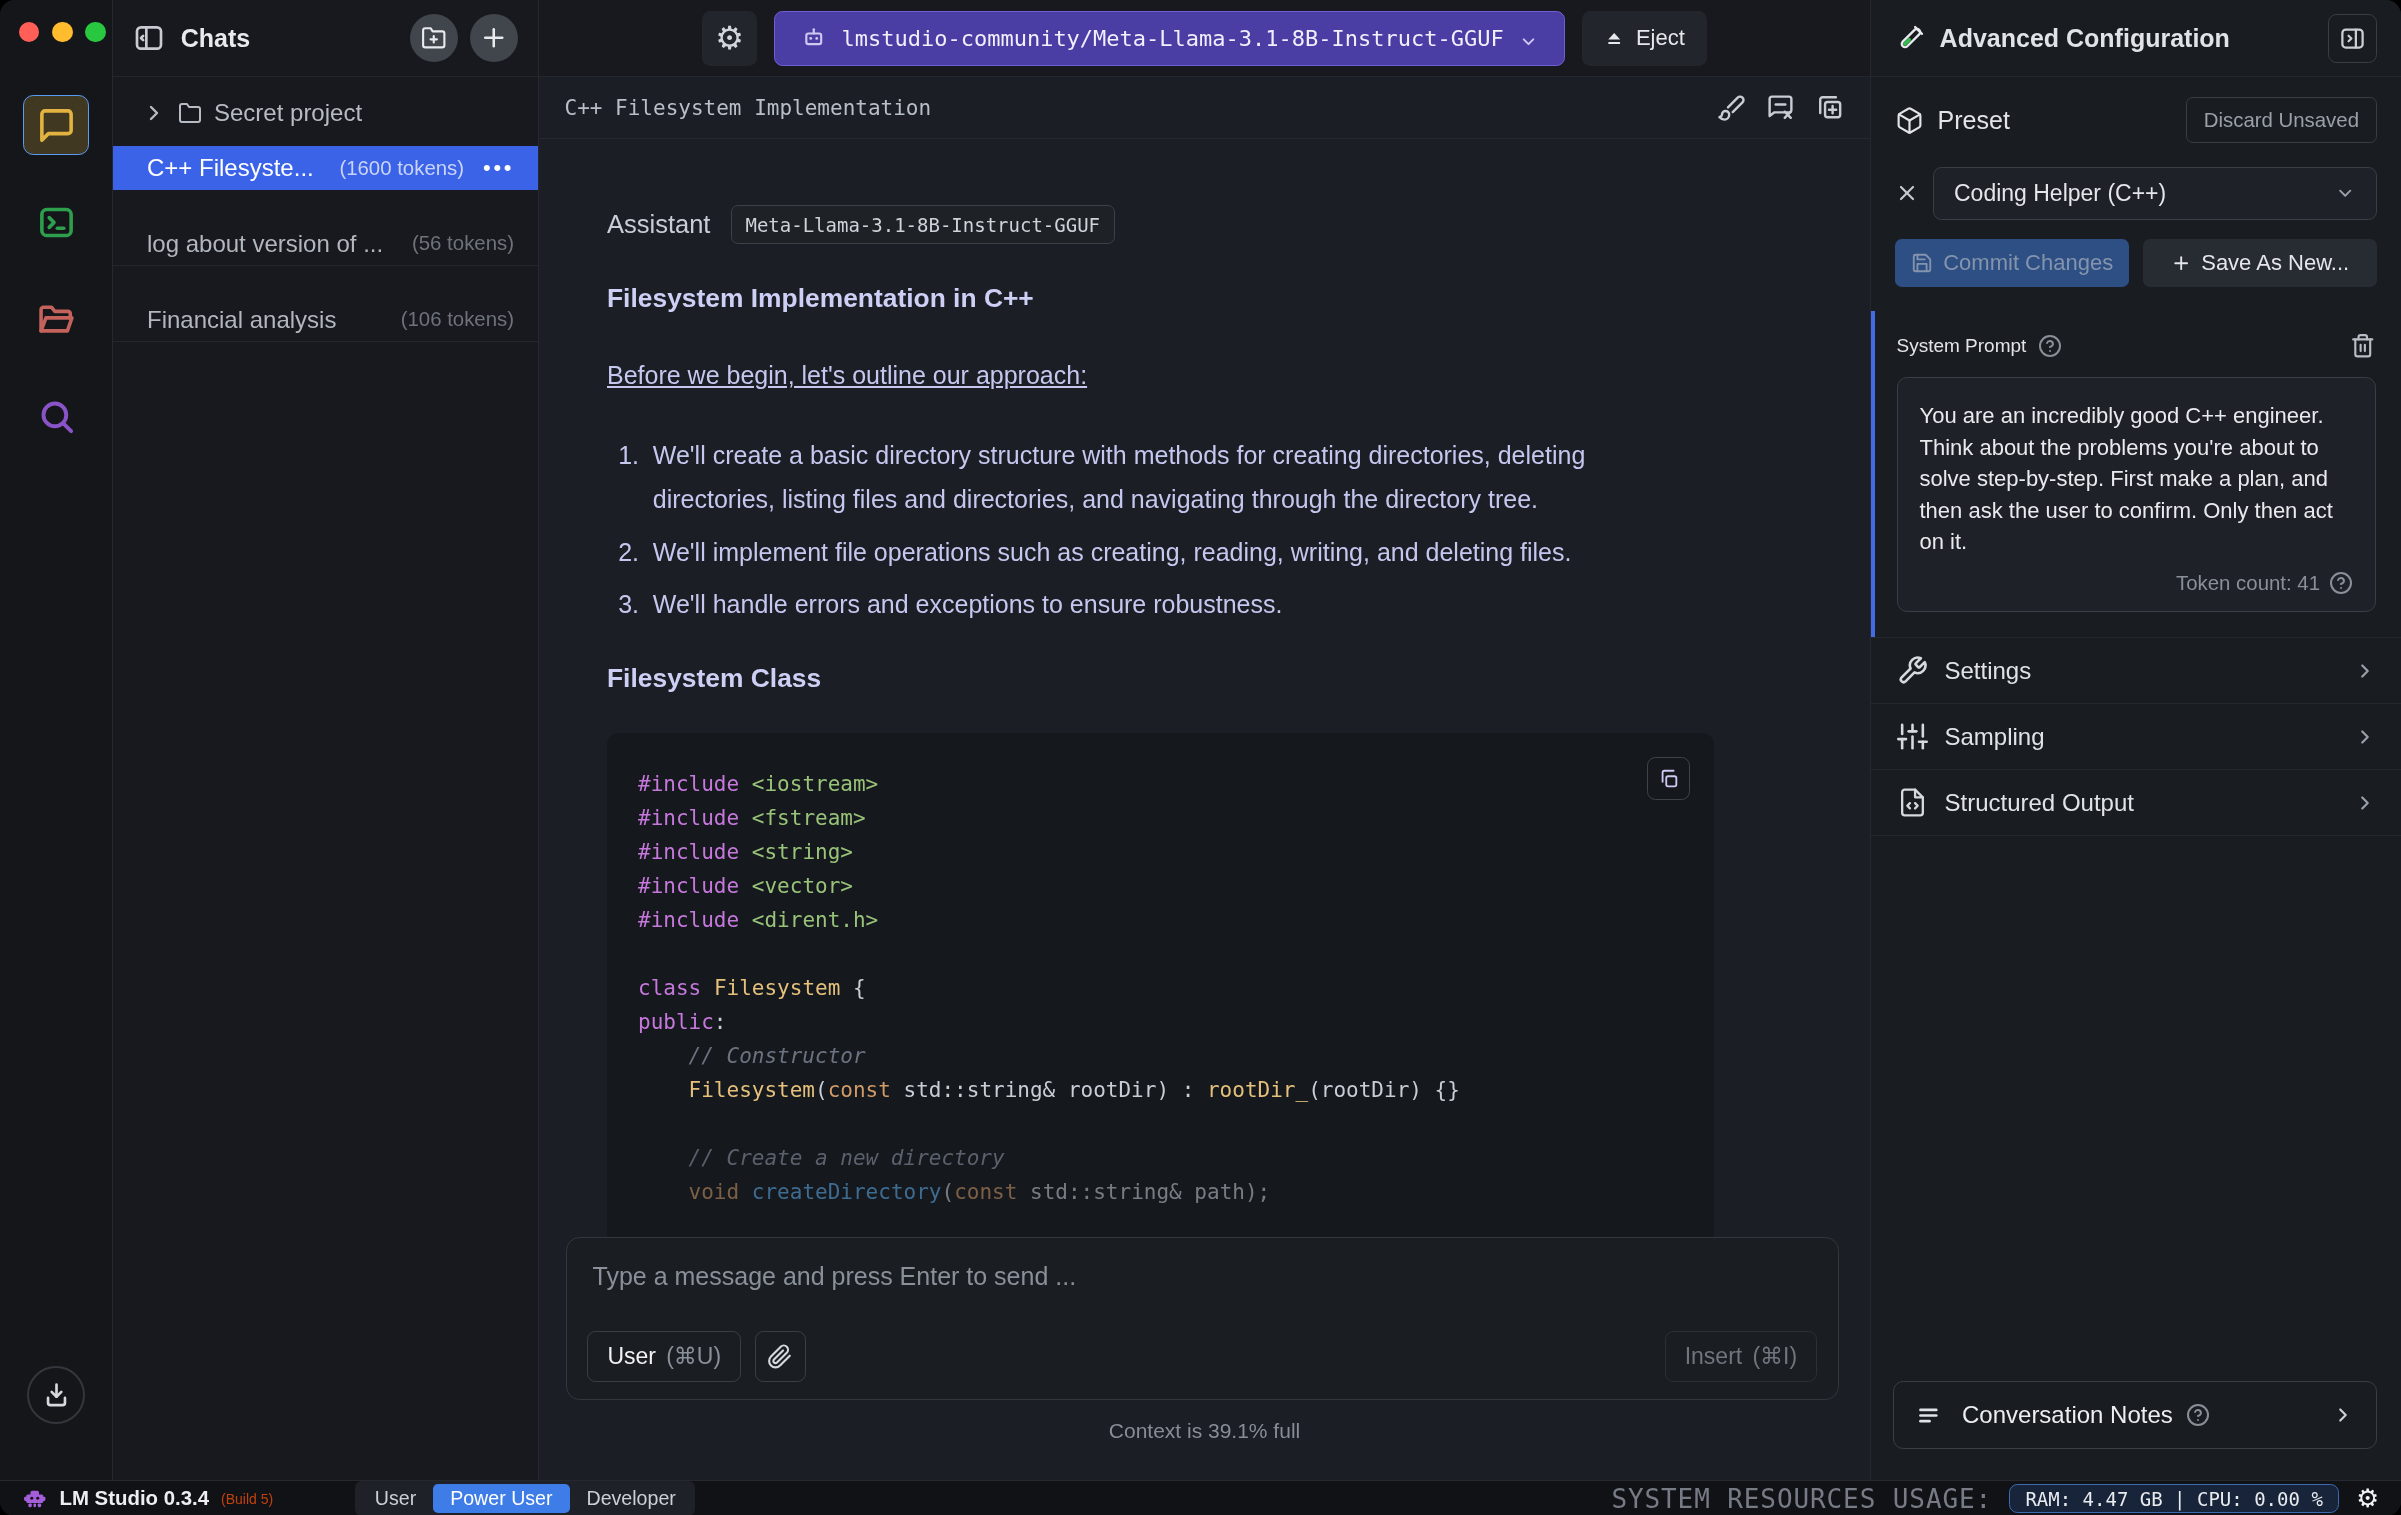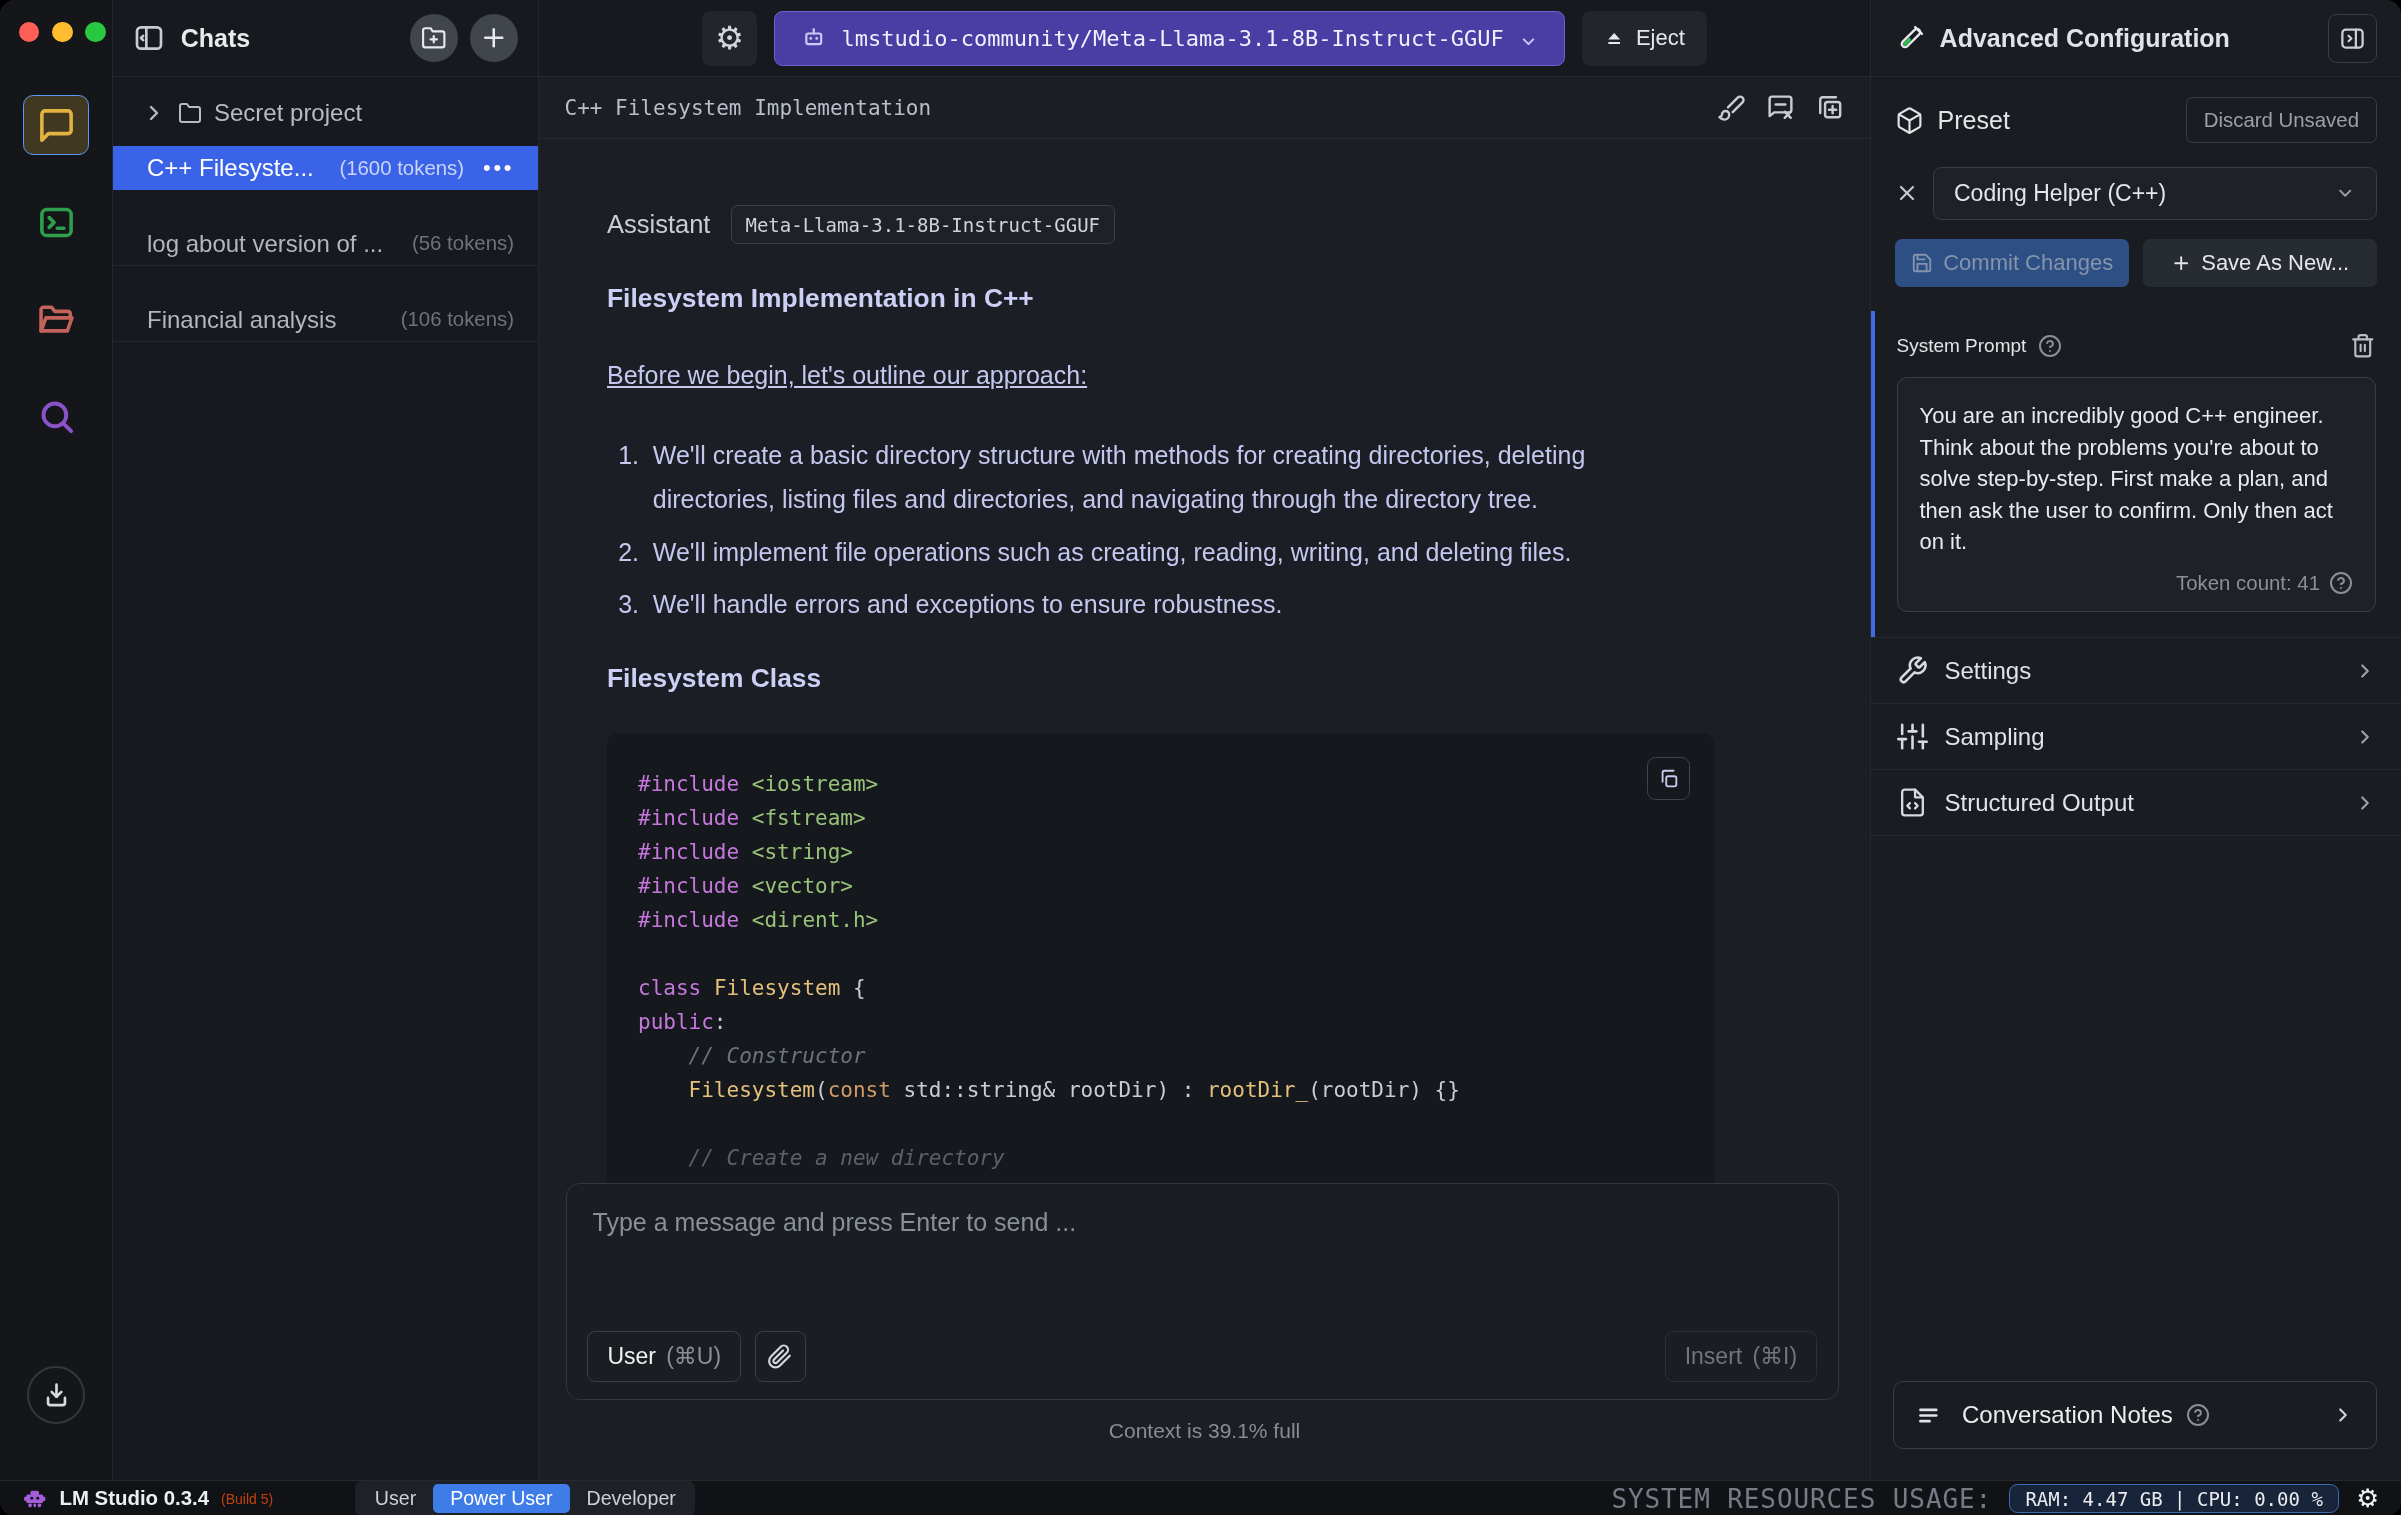--- a/index.html
+++ b/index.html
@@ -64,21 +64,21 @@
 
   .code-block { position:relative; background:#15181d; border-radius:12px; padding:34px 31px 48px 31px; font-family:"DejaVu Sans Mono", monospace; font-size:21px; }
   .code-line { line-height:34px; white-space:pre; }
   .code-line:nth-last-child(2) { opacity:.8; }
   .code-line:nth-last-child(1) { opacity:.55; }
   .tk-kw{color:#c678dd;} .tk-kw2{color:#d19a66;} .tk-str{color:#98c379;} .tk-type{color:#e5c07b;}
   .tk-fn{color:#61afef;} .tk-com{color:#6c7380;font-style:italic;} .tk-pl{color:#c8cdd6;}
   .copy-btn { position:absolute; top:24px; right:24px; width:43px; height:43px; border-radius:8.5px; border:1.7px solid #3f444c; background:transparent; color:#cfc9f2; display:flex; align-items:center; justify-content:center; cursor:pointer; }
   .copy-btn svg { width:22px; height:22px; }
 
-  .input-box { position:absolute; left:27px; right:31.5px; bottom:80px; height:217px; background:#1a1d22; border:1.7px solid #33373e; border-radius:13.6px; padding:24px 25.5px; }
+  .input-box { position:absolute; left:27px; right:31.5px; bottom:80px; height:163px; background:#1a1d22; border:1.7px solid #33373e; border-radius:13.6px; padding:24px 25.5px; }
   .input-placeholder { font-size:25px; color:#8a9099; }
   .input-controls { position:absolute; left:20.4px; right:20.4px; bottom:17px; display:flex; align-items:center; }
   .role-btn { height:51px; border:1.7px solid #3a3f47; border-radius:8.5px; background:transparent; display:flex; align-items:center; gap:10.2px; padding:0 19px; font-size:23px; cursor:pointer; }
   .role-btn .r { color:#f0f2f4; font-weight:500; } .role-btn .k { color:#8a9099; }
   .clip-btn { width:51px; height:51px; margin-left:13.6px; border:1.7px solid #3a3f47; border-radius:8.5px; background:transparent; color:#d6d9de; display:flex; align-items:center; justify-content:center; cursor:pointer; }
   .clip-btn svg { width:25.5px; height:25.5px; }
   .insert-btn { margin-left:auto; height:51px; border:1.7px solid #2c3036; border-radius:8.5px; background:transparent; display:flex; align-items:center; gap:10.2px; padding:0 19px; font-size:23px; color:#70757e; cursor:pointer; }
   .context-line { position:absolute; bottom:37px; left:0; right:0; text-align:center; font-size:21px; color:#878d96; }
 
   

